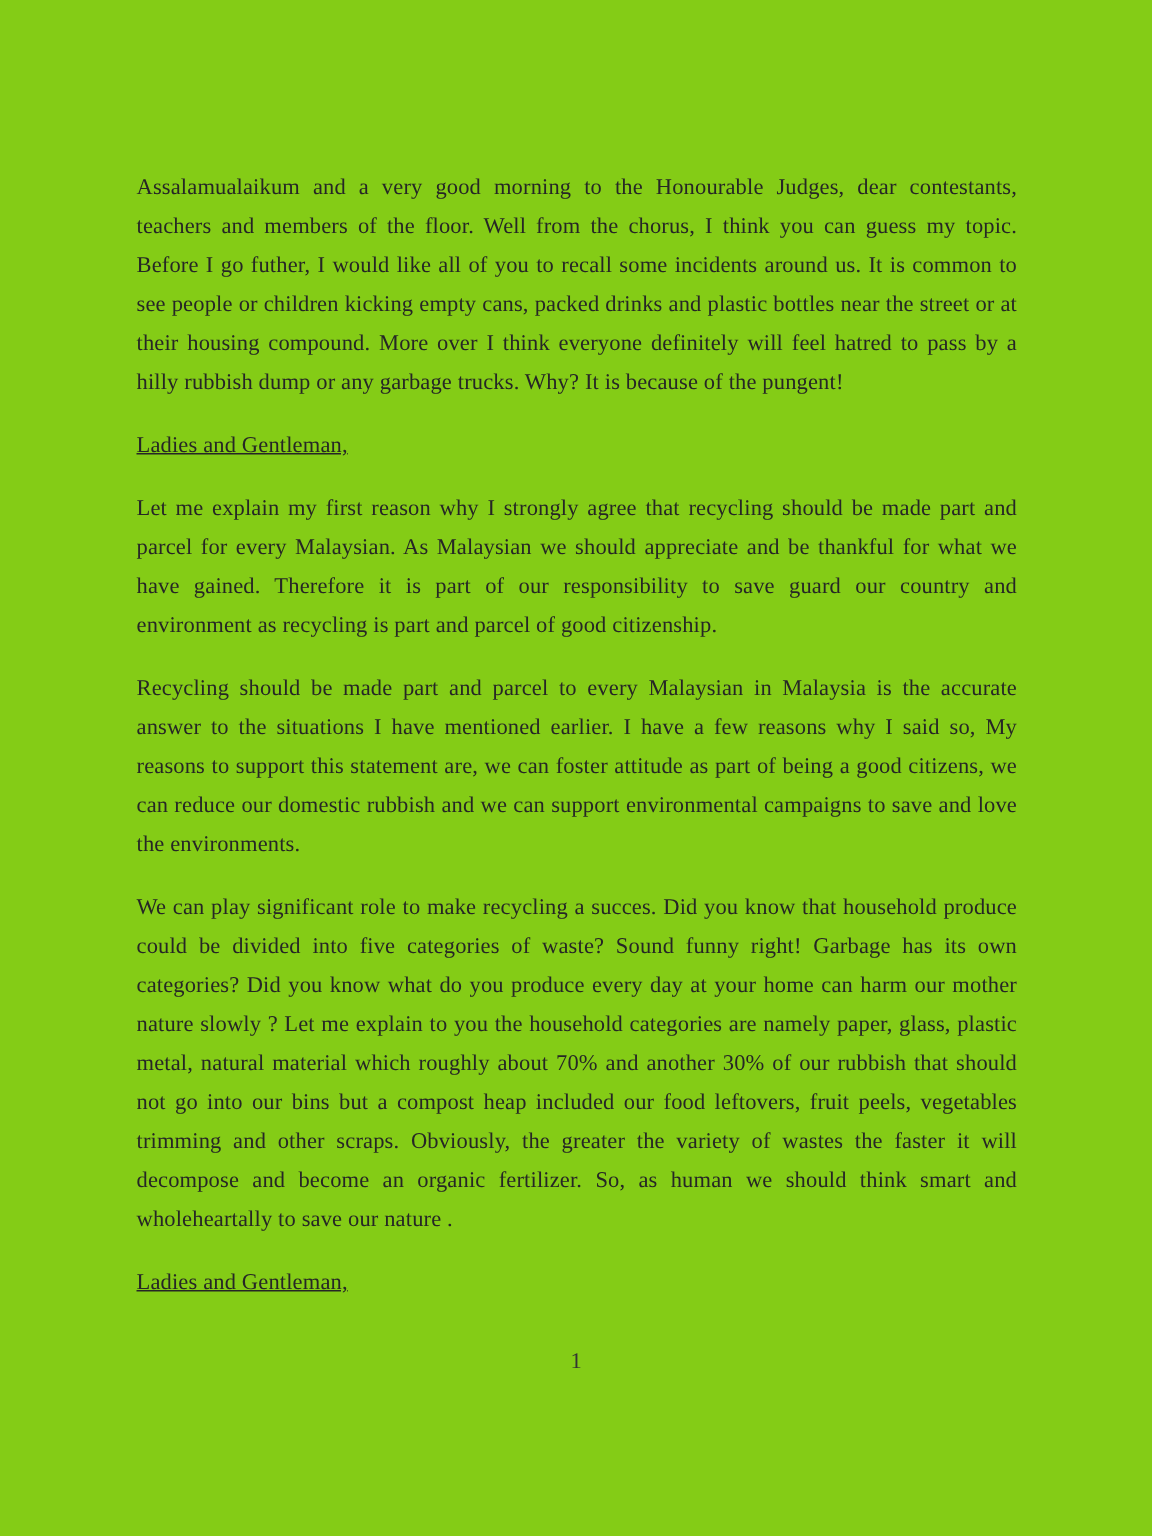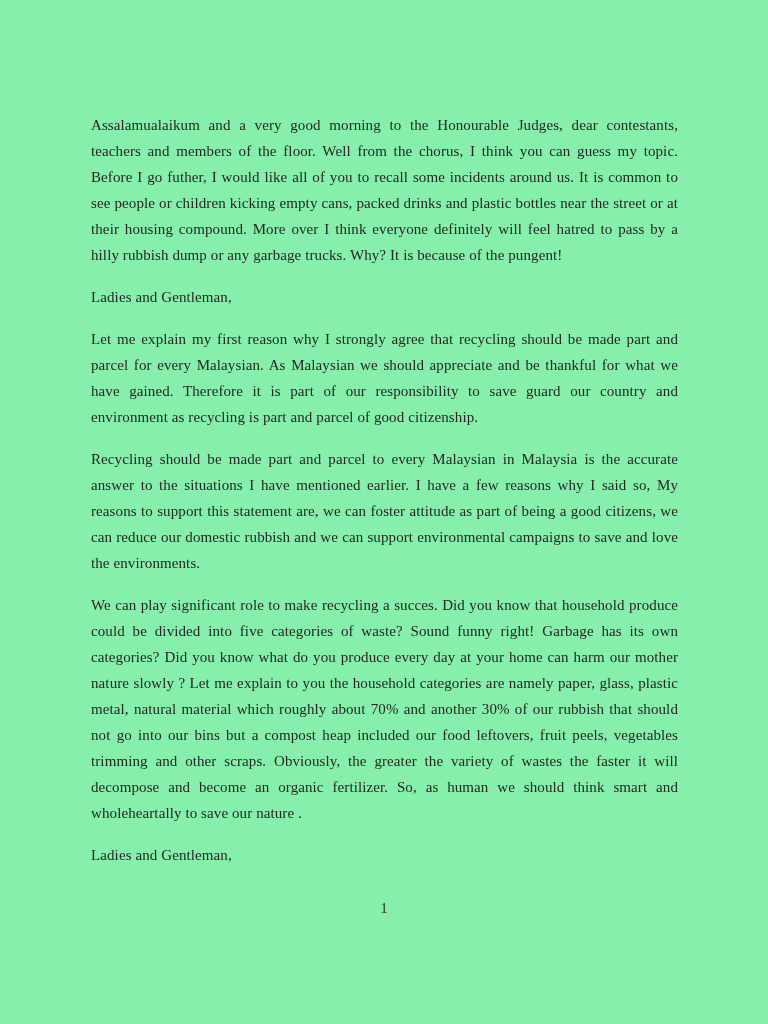--- a/index.html
+++ b/index.html
@@ -5,21 +5,21 @@
   * { margin: 0; padding: 0; box-sizing: border-box; }
 
   html, body {
     background: #ffffff;
   }
 
   .page {
     position: relative;
     width: 768px;
     height: 1024px;
-    background: #86efac;
+    background: #84cc16;
     margin: 0 auto;
     overflow: hidden;
     font-family: "Liberation Serif", "DejaVu Serif", serif;
     color: #262626;
   }
 
   .content {
     position: absolute;
     top: 112px;
     left: 91px;
@@ -30,20 +30,21 @@
     font-size: 15px;
     line-height: 26px;
     text-align: justify;
     text-justify: inter-word;
     margin: 0 0 16px 0;
     letter-spacing: 0.1px;
   }
 
   .content p.salutation {
     text-align: left;
+    text-decoration: underline;
   }
 
   .page-number {
     position: absolute;
     top: 895px;
     left: 0;
     width: 100%;
     text-align: center;
     font-size: 15px;
     line-height: 26px;

